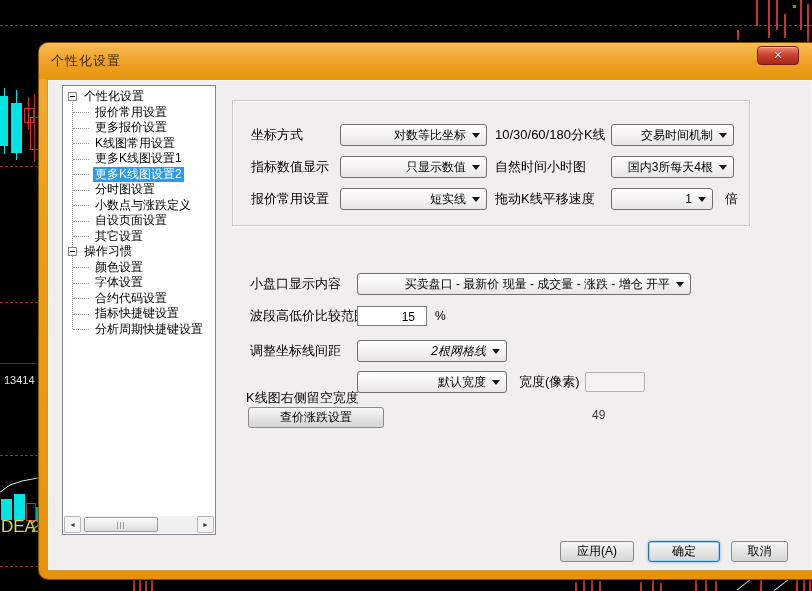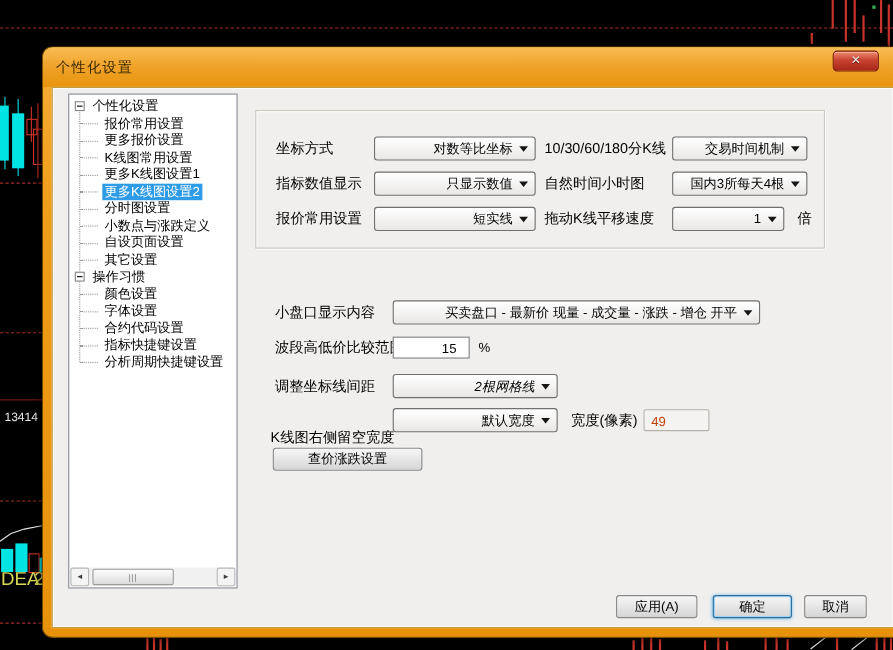--- a/index.html
+++ b/index.html
@@ -119,21 +119,21 @@
   .groupbox{
     position:absolute;left:184px;top:20px;width:516px;height:124px;
     border:1px solid #cbc7c1;box-shadow:inset 1px 1px 0 #fcfcfa,1px 1px 0 #fcfcfa;
   }
   .tinput{
     position:absolute;box-sizing:border-box;height:20px;background:#fff;
     border:1px solid #7c7c7c;font-size:12px;color:#000;
   }
   .tinput .tval{position:absolute;right:11px;top:3px;line-height:14px;}
   .tinput.disabled{background:#f4f3f1;border:1px solid #b5b2ad;border-radius:2px;}
-  .tinput.disabled .tval{left:6px;right:auto;color:#c2410c;}
+  .tinput.disabled .tval{left:6px;right:auto;color:#404040;margin-top:32px;}
   .pushbtn{
     position:absolute;box-sizing:border-box;height:21px;
     background:linear-gradient(180deg,#f6f6f6 0%,#e6e6e6 50%,#d5d5d5 100%);
     border:1px solid #8a8a8a;border-radius:3px;
     font-size:12px;color:#000;text-align:center;line-height:19px;cursor:pointer;
   }
   .pushbtn.default{
     border:1px solid #2a6ea0;
     box-shadow:inset 0 0 0 1px #9fd2f5,0 0 3px #74b8e8;
   }

